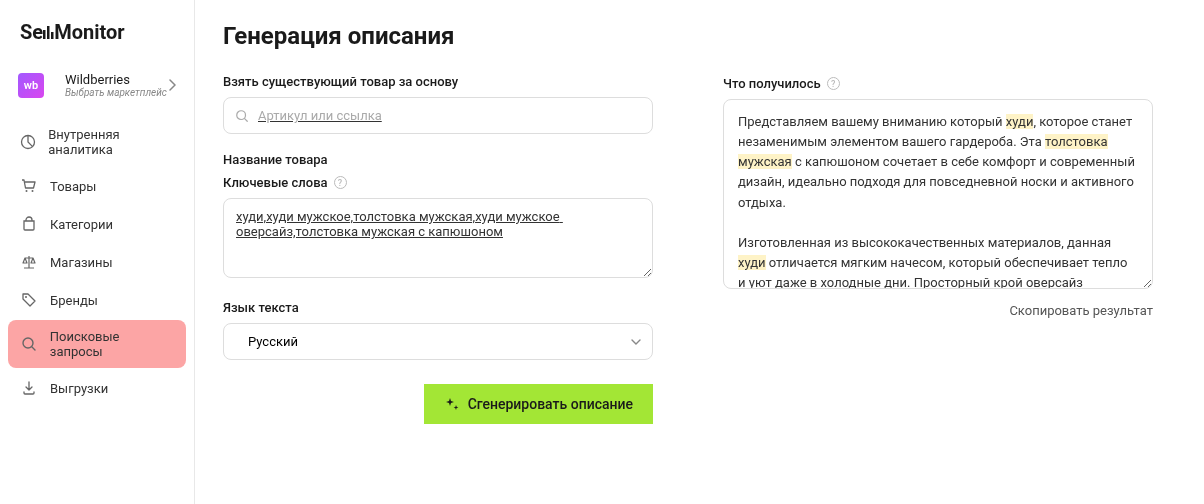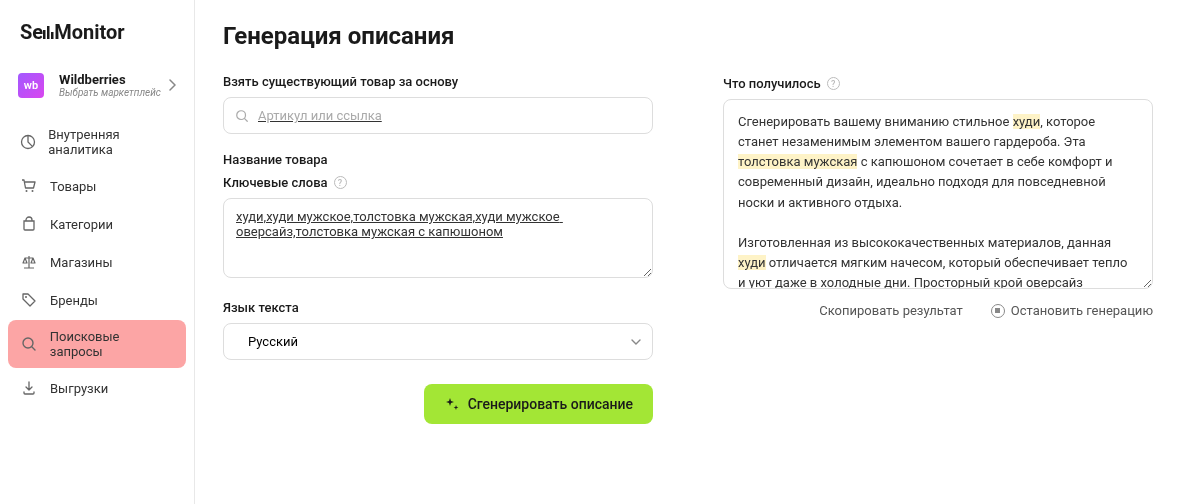--- a/index.html
+++ b/index.html
@@ -1,23 +1,23 @@
 <!DOCTYPE html>
 <html><head>
 <meta charset="utf-8">
 <style>
 *{box-sizing:border-box;margin:0;padding:0;font-family:-apple-system,BlinkMacSystemFont,"Segoe UI",Roboto,Arial,sans-serif;}
 body{background:#fff;width:1204px;height:504px;overflow:hidden;display:flex;}
 .sidebar{width:195px;border-right:1px solid #e8e8e8;padding:16px 8px 0 8px;display:flex;flex-direction:column;}
 .logo{font-size:20px;font-weight:700;color:#1a1a1a;padding:4px 12px 20px 12px;}
 .logo .e{position:relative;}
 .marketplace{display:flex;align-items:center;padding:8px 10px;margin-bottom:12px;cursor:pointer;}
-.mp-icon{width:26px;height:25px;border-radius:4px;background:linear-gradient(135deg,#a259ff,#d946ef);color:#fff;font-size:11px;font-weight:600;display:flex;align-items:center;justify-content:center;margin-right:15px;}
+.mp-icon{width:26px;height:25px;border-radius:4px;background:linear-gradient(135deg,#a259ff,#d946ef);color:#fff;font-size:11px;font-weight:600;display:flex;align-items:center;justify-content:center;margin-right:21px;}
 .mp-text{flex:1;}
-.mp-name{font-size:13px;font-weight:700;color:#1a1a1a;}
+.mp-name{font-size:13px;font-weight:400;color:#1a1a1a;}
 .mp-sub{font-size:10px;color:#888;font-style:italic;}
 .chevron{color:#888;}
 .nav{list-style:none;}
 .nav-item{display:flex;align-items:center;padding:9px 12px;border-radius:8px;font-size:13px;color:#333;cursor:pointer;margin-bottom:2px;}
 .nav-item.active{background:#fca5a5;}
 .nav-icon{width:18px;height:18px;margin-right:12px;color:#666;display:flex;align-items:center;justify-content:center;}
 .main{flex:1;padding:22px 28px;display:flex;gap:70px;}
 .col-left{width:430px;}
 .col-right{width:430px;}
 h1{font-size:24px;font-weight:700;color:#1a1a1a;margin-bottom:24px;}
@@ -25,21 +25,21 @@
 .help{width:13px;height:13px;border:1px solid #bbb;border-radius:50%;font-size:9px;color:#bbb;display:inline-flex;align-items:center;justify-content:center;}
 .input-wrap{position:relative;margin-bottom:18px;}
 .search-icon{position:absolute;left:12px;top:50%;transform:translateY(-50%);color:#aaa;}
 .text-input{width:100%;padding:10px 12px;border:1px solid #ddd;border-radius:8px;font-size:13px;color:#333;text-decoration:underline;}
 .text-input.with-icon{padding-left:34px;}
 .text-input::placeholder{color:#aaa;}
 textarea.text-input{resize:vertical;min-height:80px;font-family:inherit;}
 .select{width:100%;padding:10px 24px;border:1px solid #ddd;border-radius:8px;font-size:13px;background:#fff;appearance:none;cursor:pointer;}
 .select-wrap{position:relative;margin-bottom:24px;}
 .select-chevron{position:absolute;right:12px;top:50%;transform:translateY(-50%);color:#888;pointer-events:none;}
-.generate-btn{display:flex;align-items:flex-end;gap:8px;background:#a3e635;border:none;padding:12px 20px;border-radius:8px;font-size:14px;font-weight:500;color:#1a1a1a;cursor:pointer;margin-left:auto;}
+.generate-btn{display:flex;align-items:flex-end;gap:8px;background:#a3e635;border:none;padding:12px 20px;border-radius:0;font-size:14px;font-weight:500;color:#1a1a1a;cursor:pointer;margin-left:auto;}
 .result-box{width:100%;height:190px;border:1px solid #ddd;border-radius:8px;padding:12px 14px;font-size:13px;line-height:1.55;color:#333;overflow-y:auto;resize:vertical;}
 .result-box .hl{background:#fef3c7;}
 .result-actions{display:flex;justify-content:flex-end;gap:28px;margin-top:14px;font-size:13px;color:#555;align-items:center;}
 .result-action{display:flex;align-items:center;gap:6px;cursor:pointer;}
 .stop-icon{width:14px;height:14px;border:1.5px solid #888;border-radius:50%;display:inline-flex;align-items:center;justify-content:center;}
 .stop-icon::after{content:"";width:5px;height:5px;background:#888;}
 svg{display:block;}
 </style>
 </head>
 <body>
@@ -184,30 +184,26 @@
     </button>
   </div>
 
   <div class="col-right" style="padding-top:54px;">
     <div class="section-label">
       <span>Что получилось</span>
       <span class="help">?</span>
     </div>
     <div class="result-box">
       <p>
-        <span>Сгенерировать вашему вниманию стильное </span><span class="hl">худи</span><span>, которое станет незаменимым элементом вашего гардероба. Эта </span><span class="hl">толстовка мужская</span><span> с капюшоном сочетает в себе комфорт и современный дизайн, идеально подходя для повседневной носки и активного отдыха.</span>
+        <span>Представляем вашему вниманию который </span><span class="hl">худи</span><span>, которое станет незаменимым элементом вашего гардероба. Эта </span><span class="hl">толстовка мужская</span><span> с капюшоном сочетает в себе комфорт и современный дизайн, идеально подходя для повседневной носки и активного отдыха.</span>
       </p>
       <br>
       <p>
         <span>Изготовленная из высококачественных материалов, данная </span><span class="hl">худи</span><span> отличается мягким начесом, который обеспечивает тепло и уют даже в холодные дни. Просторный крой оверсайз позволяет свободно двигаться, создавая расслабленный и непринужденный образ. Эта </span>
       </p>
     </div>
     <div class="result-actions">
       <div class="result-action">
         <span>Скопировать результат</span>
       </div>
-      <div class="result-action">
-        <span class="stop-icon"></span>
-        <span>Остановить генерацию</span>
-      </div>
     </div>
   </div>
 </main>
 
 </body></html>

